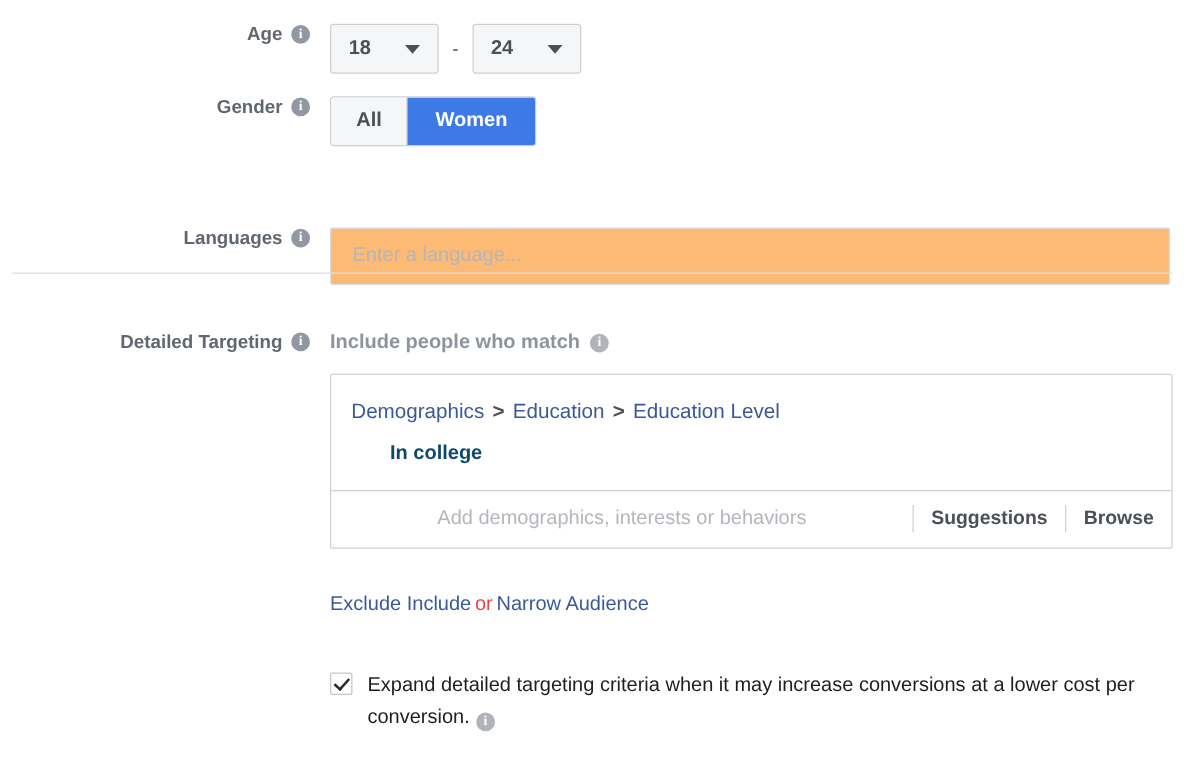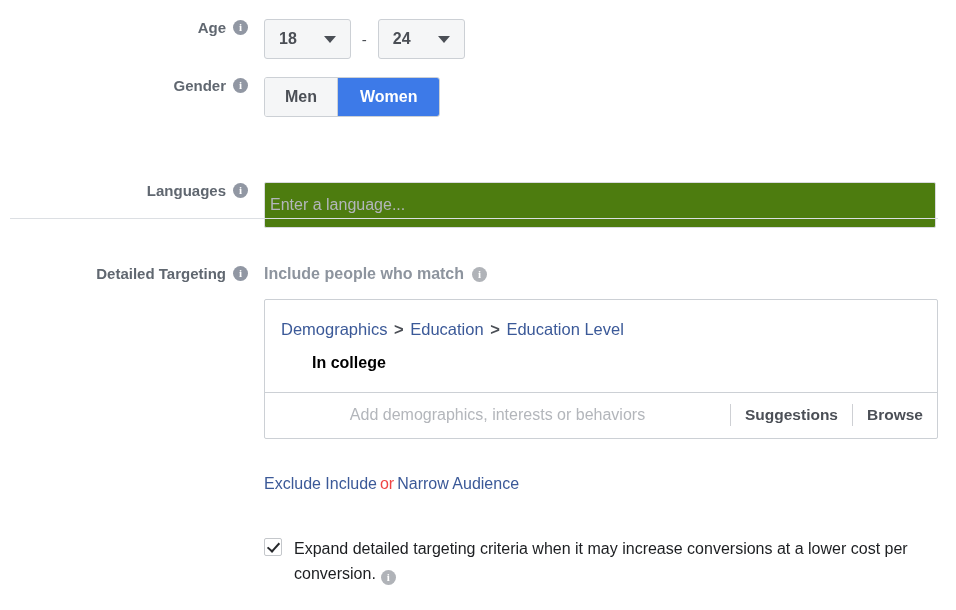--- a/index.html
+++ b/index.html
@@ -112,24 +112,24 @@
   }
 
   
   .lang-row { position: absolute; top: 138px; left: 0; width: 956px; margin-top: 44px; }
   .text-input {
     width: 672px;
     height: 46px;
     box-sizing: border-box;
     border: 1px solid #d8dade;
     border-radius: 2px;
-    background: #4d7c0f;
+    background: #fdba74;
     font-size: 16px;
     color: #1c1e21;
-    padding: 0 5px;
+    padding: 0 17px;
     font-family: "Liberation Sans", sans-serif;
     outline: none;
   }
   .text-input::placeholder { color: #b3b6bb; }
 
   
   .divider {
     position: absolute;
     top: 218px;
     left: 10px;
@@ -166,21 +166,21 @@
     font-size: 16.5px;
     color: #3b5998;
     line-height: 1.2;
     margin-bottom: 14px;
   }
   .breadcrumb a { color: #3b5998; text-decoration: none; cursor: pointer; }
   .breadcrumb .sep { color: #4b4f56; font-weight: bold; padding: 0 2px; }
   .selected-item {
     font-size: 16px;
     font-weight: bold;
-    color: #000000;
+    color: #0c4a6e;
     padding-left: 31px;
   }
 
   .dt-search {
     border-top: 1px solid #ccd0d5;
     height: 45px;
     display: flex;
     align-items: center;
   }
   .dt-search-input {
@@ -282,21 +282,21 @@
     </div>
   </div>
 
   <div class="form-row gender-row">
     <div class="label-col">
       <span>Gender</span>
       <span class="info-icon">i</span>
     </div>
     <div class="field-col">
       <div class="segmented">
-        <div class="seg-btn">Men</div>
+        <div class="seg-btn">All</div>
         <div class="seg-btn active">Women</div>
       </div>
     </div>
   </div>
 
   <div class="form-row lang-row">
     <div class="label-col">
       <span>Languages</span>
       <span class="info-icon">i</span>
     </div>

